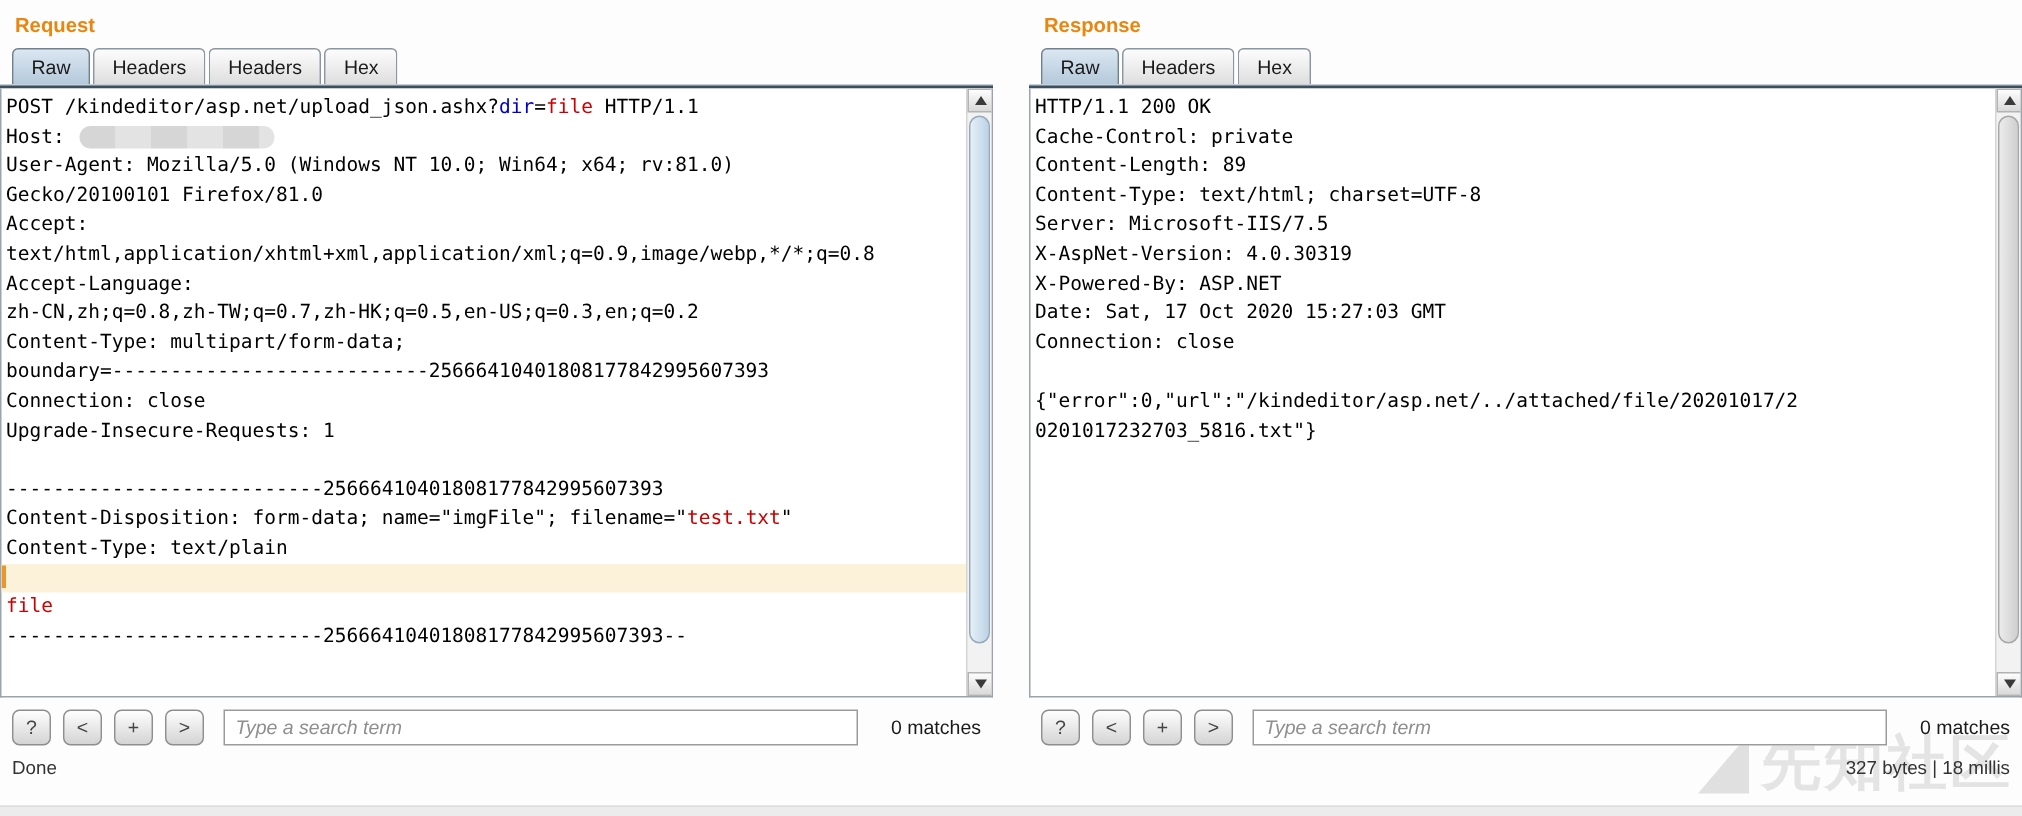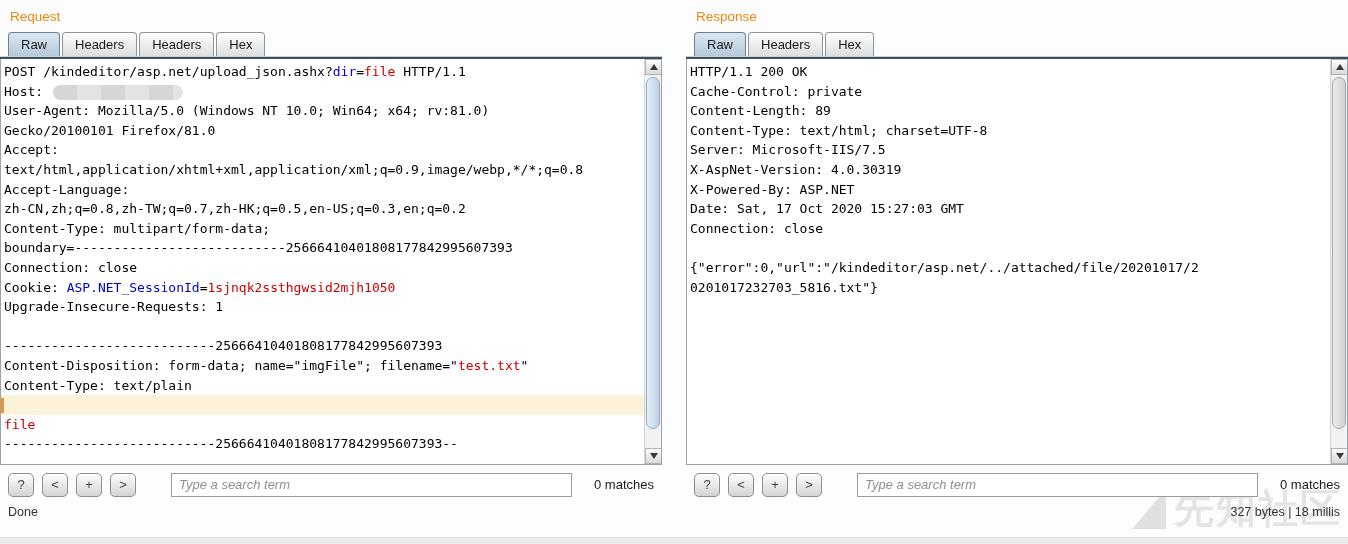--- a/index.html
+++ b/index.html
@@ -11,21 +11,21 @@
   .watermark { position:absolute; right:6px; bottom:8px; color:#e4e4e4;
                font-size:40px; font-weight:bold; letter-spacing:2px; z-index:0;
                display:flex; align-items:center; }
   .wm-logo { width:0; height:0; border-left:34px solid transparent;
              border-bottom:40px solid #e0e0e0; margin-right:8px; }
 
   .panel { position:absolute; top:0; height:544px; z-index:1; }
   .panel.left  { left:0;   width:662px; }
   .panel.right { left:686px; width:662px; }
 
-  .panel-title { color:#e8860d; font-weight:normal; font-size:13.5px;
+  .panel-title { color:#e8860d; font-weight:bold; font-size:13.5px;
                  padding:9px 10px 5px 10px; height:30px; }
 
   .tabs { display:flex; align-items:flex-end; padding-left:8px; height:26px;
           position:relative; z-index:2; }
   .tab { font-size:13px; color:#1a1a1a; padding:4px 12px 4px 12px; margin-right:2px;
          border:1px solid #8a97a2; border-bottom:none; border-radius:4px 4px 0 0;
          background:linear-gradient(#fdfdfd,#dedede); cursor:default; height:24px; }
   .tab.selected { background:linear-gradient(#dbe7f2,#b4c9da); border-color:#6e7f8d; }
   .tab-line { height:3px; background:#c2d1dd; border-bottom:2px solid #3f4f5a; }
 
@@ -59,21 +59,21 @@
   .sb-thumb.bluev { top:18px; height:352px; background:linear-gradient(90deg,#e6f0f8,#bcd2e4); }
   .sb-thumb.grayv { top:18px; height:352px; background:linear-gradient(90deg,#ececec,#cfcfcf); border-color:#a8a8a8; }
 
   
   .search-row { display:flex; align-items:center; padding:7px 8px 0 8px; height:32px;
                 position:relative; z-index:1; }
   .sq-btn { width:26px; height:24px; margin-right:8px; border:1px solid #8e8e8e;
             border-radius:5px; background:linear-gradient(#fefefe,#d4d4d4);
             font-size:13px; color:#444; font-family:"Liberation Sans",sans-serif;
             display:flex; align-items:center; justify-content:center; cursor:default; }
-  .search-input { flex:1; height:24px; margin-left:27px; margin-right:10px;
+  .search-input { flex:1; height:24px; margin-left:5px; margin-right:10px;
                   border:1px solid #9b9b9b; background:#fff; padding:0 7px;
                   font-size:13px; font-style:italic; color:#444; }
   .search-input::placeholder { color:#8f8f8f; font-style:italic; }
   .matches { font-size:13px; color:#1a1a1a; width:72px; text-align:right; white-space:nowrap; }
 
   .status-bar { padding:8px 8px 0 8px; font-size:12.5px; color:#333; }
   .status-bar.right-align { text-align:right; }
 
   .bottom-strip { position:absolute; left:0; bottom:0; width:1348px; height:7px;
                   background:#ececec; border-top:1px solid #dcdcdc; z-index:2; }
@@ -103,21 +103,20 @@
           <div class="line"><span>Host: </span><span class="redact"></span></div>
           <div class="line"><span>User-Agent: Mozilla/5.0 (Windows NT 10.0; Win64; x64; rv:81.0)</span></div>
           <div class="line"><span>Gecko/20100101 Firefox/81.0</span></div>
           <div class="line"><span>Accept:</span></div>
           <div class="line"><span>text/html,application/xhtml+xml,application/xml;q=0.9,image/webp,*/*;q=0.8</span></div>
           <div class="line"><span>Accept-Language:</span></div>
           <div class="line"><span>zh-CN,zh;q=0.8,zh-TW;q=0.7,zh-HK;q=0.5,en-US;q=0.3,en;q=0.2</span></div>
           <div class="line"><span>Content-Type: multipart/form-data;</span></div>
           <div class="line"><span>boundary=---------------------------25666410401808177842995607393</span></div>
           <div class="line"><span>Connection: close</span></div>
-          <div class="line"><span>Cookie: </span><span class="tok-blue">ASP.NET_SessionId</span><span>=</span><span class="tok-red">1sjnqk2ssthgwsid2mjh1050</span></div>
           <div class="line"><span>Upgrade-Insecure-Requests: 1</span></div>
           <div class="line"></div>
           <div class="line"><span>---------------------------25666410401808177842995607393</span></div>
           <div class="line"><span>Content-Disposition: form-data; name="imgFile"; filename="</span><span class="tok-red">test.txt</span><span>"</span></div>
           <div class="line"><span>Content-Type: text/plain</span></div>
           <div class="line hl"><span class="caret"></span></div>
           <div class="line"><span class="tok-red">file</span></div>
           <div class="line"><span>---------------------------25666410401808177842995607393--</span></div>
         </div>
       <div class="vscroll">

